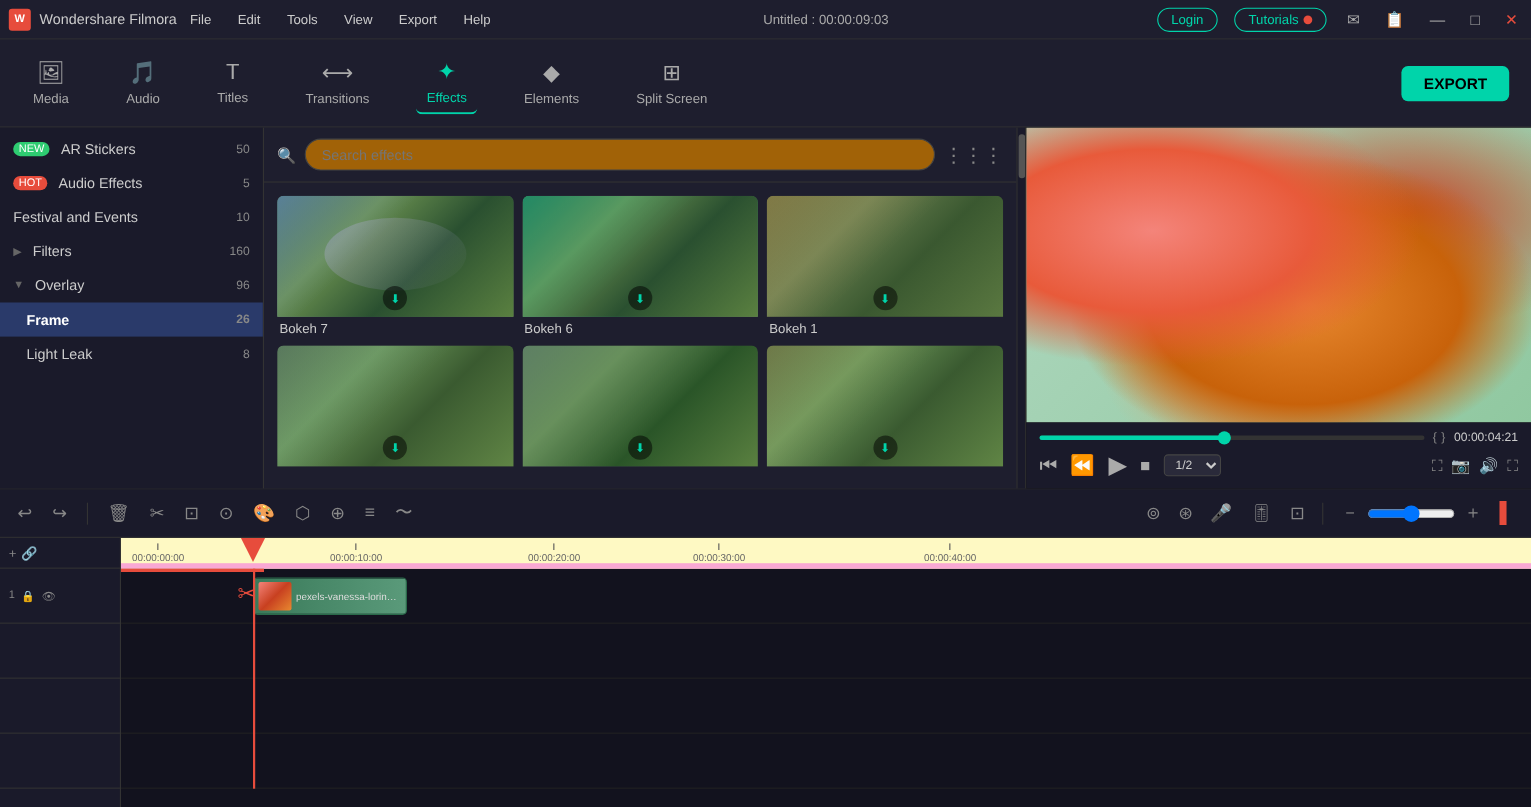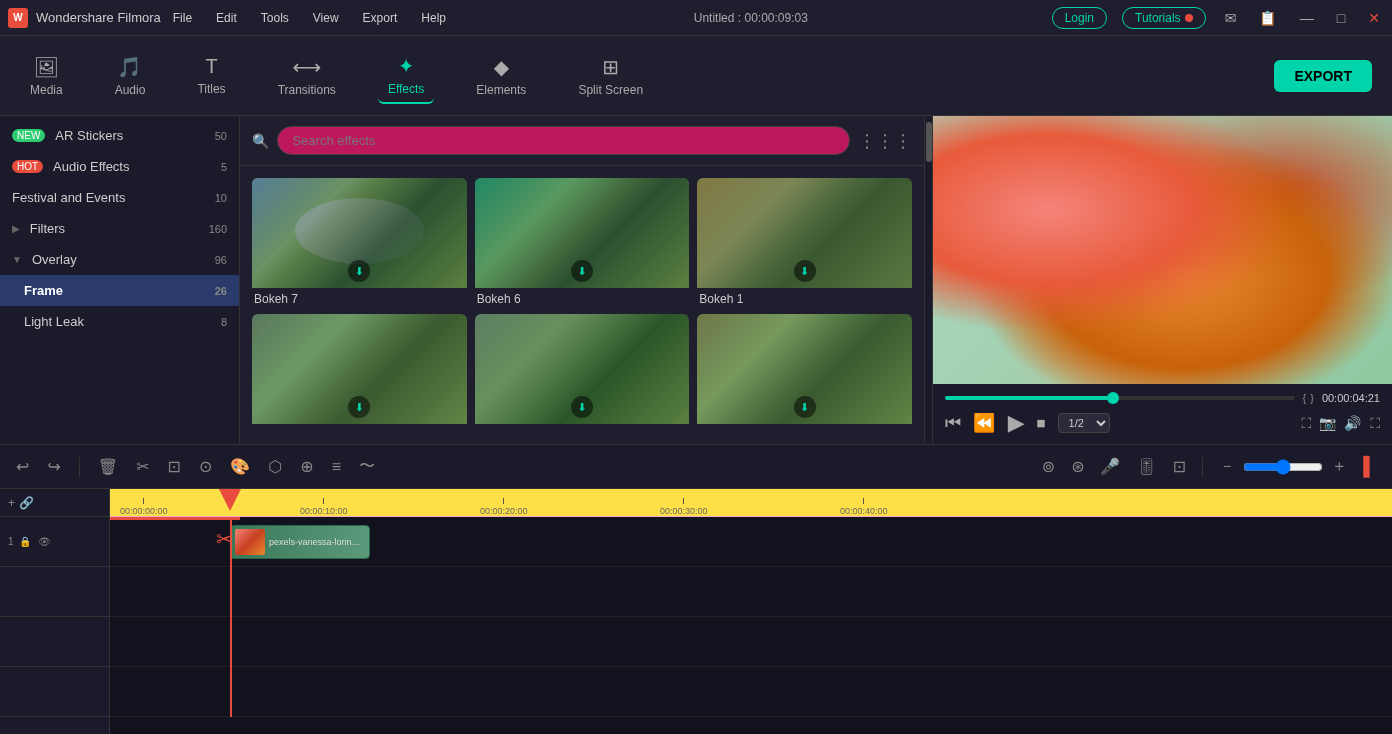--- a/index.html
+++ b/index.html
@@ -97,21 +97,21 @@
     }
     .effects-search {
       padding: 10px 12px;
       display: flex;
       align-items: center;
       gap: 8px;
       border-bottom: 1px solid #333;
     }
     .search-input {
       flex: 1;
-      background: #be185d;
+      background: #a16207;
       border: 1px solid #444;
       border-radius: 16px;
       padding: 6px 14px;
       color: #ccc;
       font-size: 13px;
       outline: none;
     }
     .search-icon { color: #888; font-size: 14px; }
     .grid-toggle { font-size: 18px; color: #888; cursor: pointer; }
 
@@ -270,22 +270,22 @@
       color: #888;
     }
 
     .timeline-ruler-area {
       flex: 1;
       position: relative;
       overflow: hidden;
     }
     .timeline-ruler {
       height: 28px;
-      background: #fde047;
-      border-bottom: 1px solid #f9a8d4;
+      background: #fef9c3;
+      border-bottom: 5px solid #f9a8d4;
       display: flex;
       align-items: flex-end;
       padding-bottom: 4px;
       position: relative;
     }
     .ruler-mark {
       position: absolute;
       bottom: 0;
       font-size: 9px;
       color: #666;
@@ -614,21 +614,21 @@
           <span style="font-size:9px;color:#666;">00:00:00:00</span>
         </div>
         <div class="ruler-mark" style="left: 190px;">
           <div class="ruler-line"></div>
           <span style="font-size:9px;color:#666;">00:00:10:00</span>
         </div>
         <div class="ruler-mark" style="left: 370px;">
           <div class="ruler-line"></div>
           <span style="font-size:9px;color:#666;">00:00:20:00</span>
         </div>
-        <div class="ruler-mark" style="left: 550px;">
+        <div class="ruler-mark" style="left: 520px;">
           <div class="ruler-line"></div>
           <span style="font-size:9px;color:#666;">00:00:30:00</span>
         </div>
         <div class="ruler-mark" style="left: 730px;">
           <div class="ruler-line"></div>
           <span style="font-size:9px;color:#666;">00:00:40:00</span>
         </div>
       </div>
 
       <div style="position:relative;">

